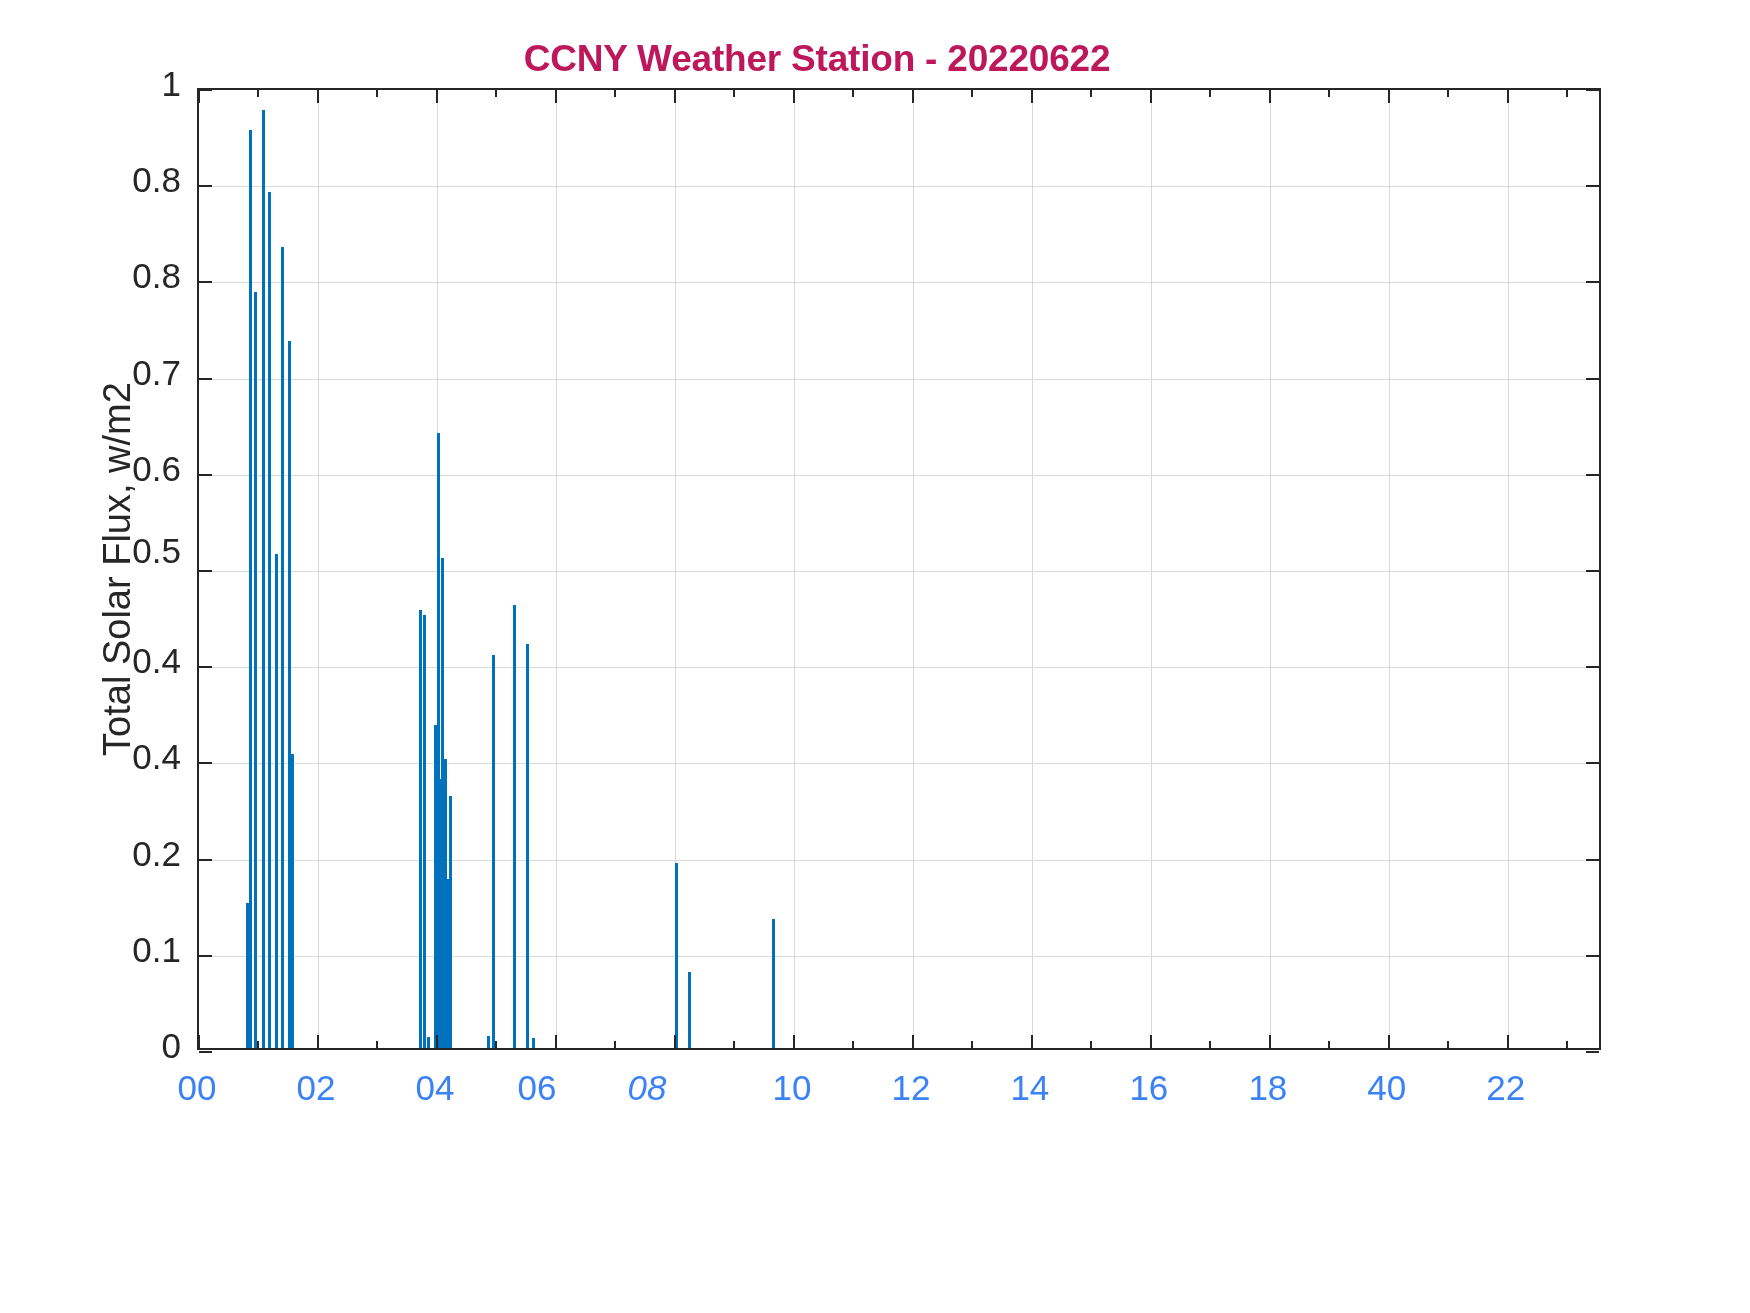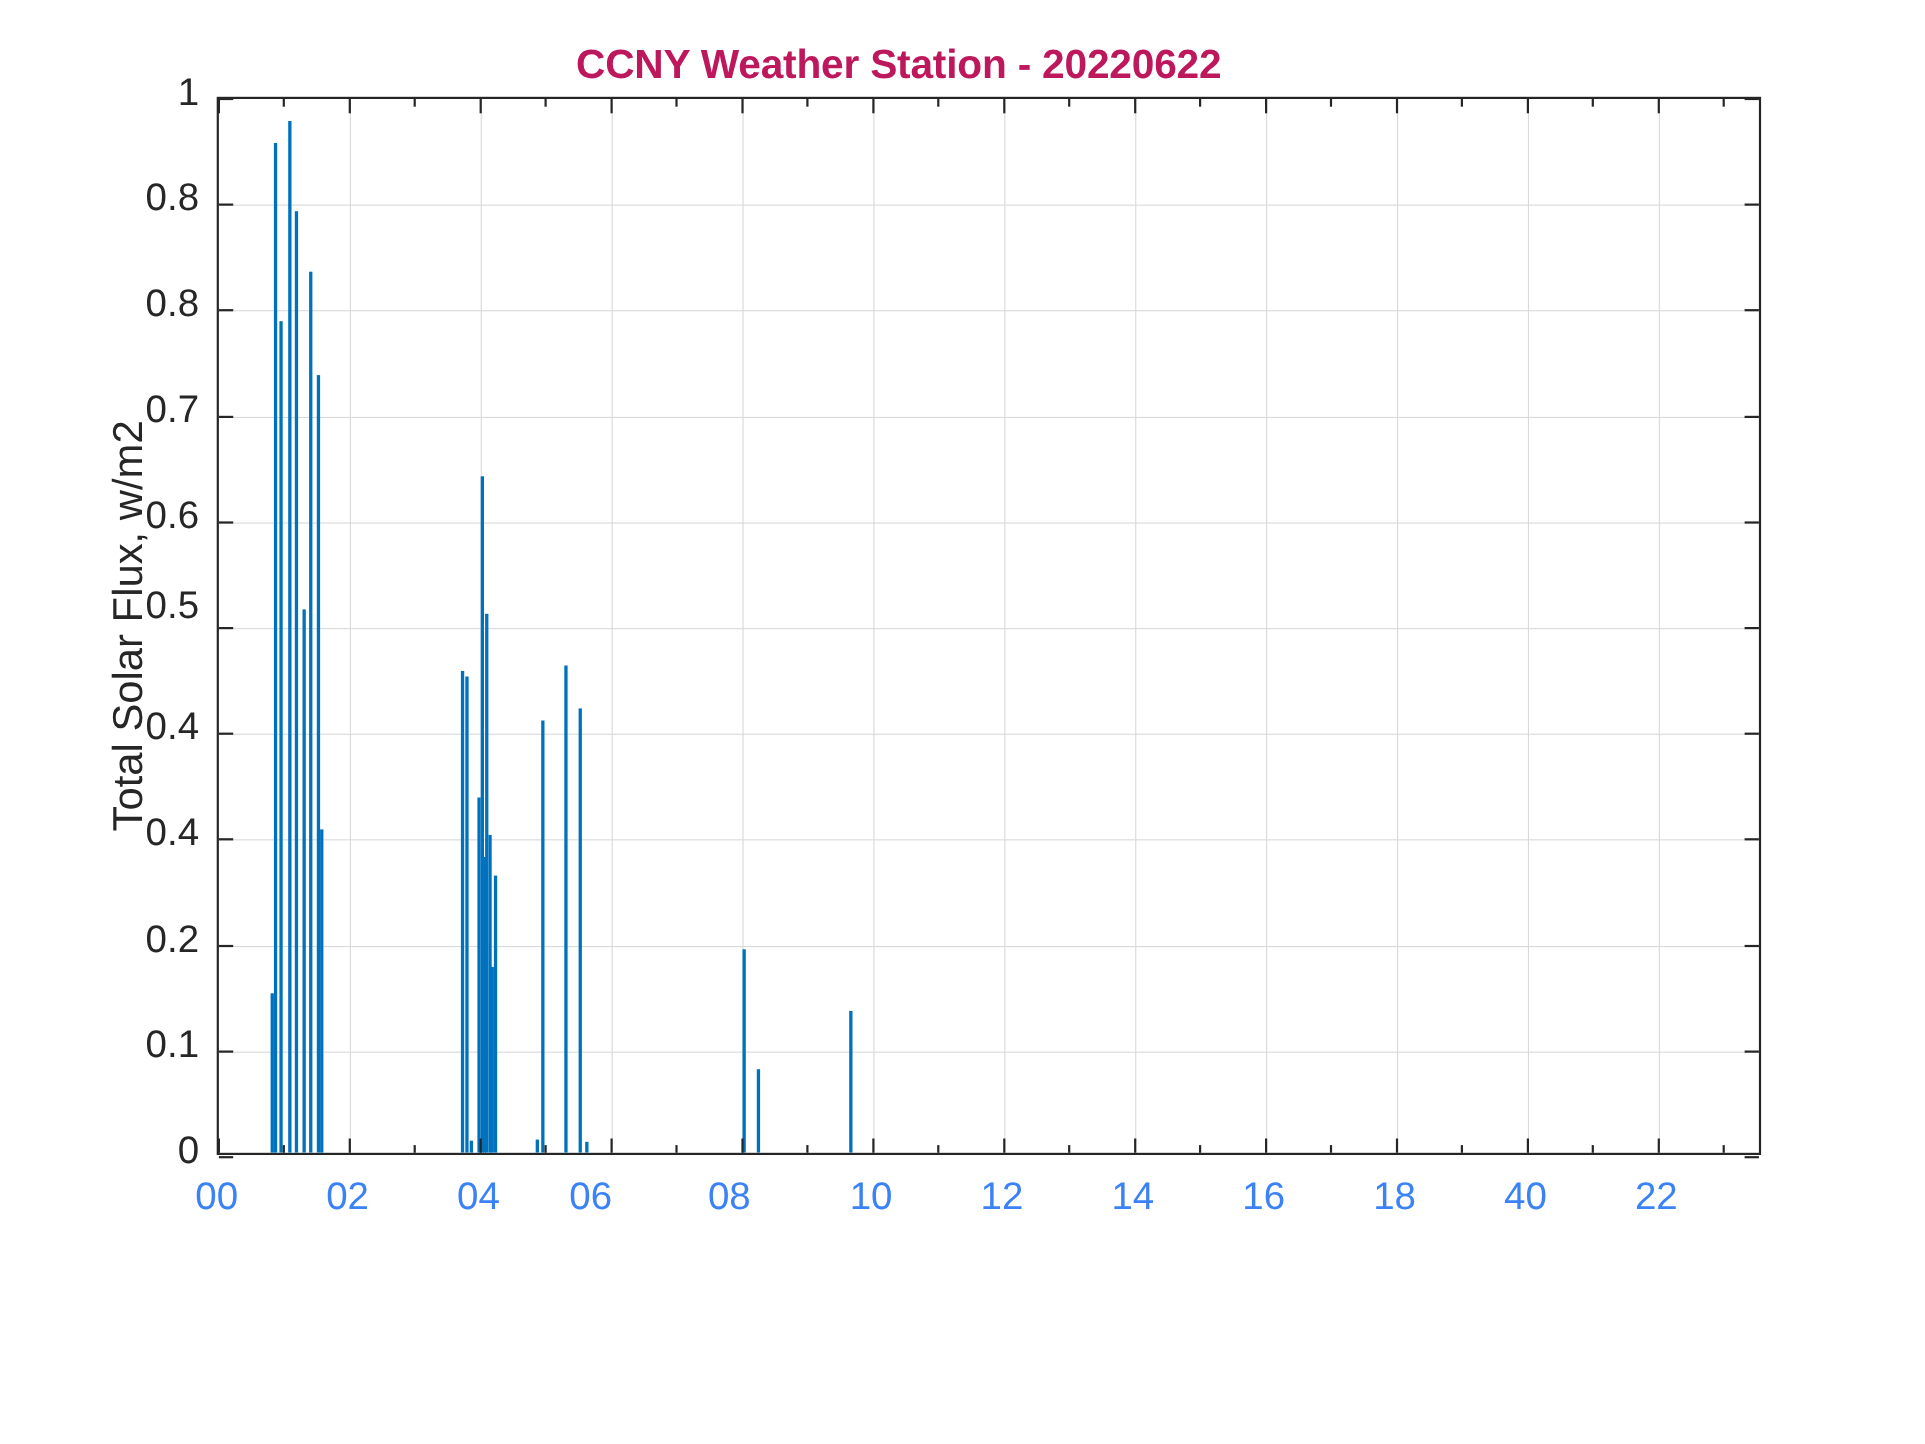--- a/index.html
+++ b/index.html
@@ -198,21 +198,21 @@
       <div class="ylabel-tick" style="right: 1569px; top: 352.6px; position: absolute;">0.7</div>
       <div class="ylabel-tick" style="right: 1569px; top: 256.4px; position: absolute;">0.8</div>
       <div class="ylabel-tick" style="right: 1569px; top: 160.2px; position: absolute;">0.8</div>
       <div class="ylabel-tick" style="right: 1569px; top: 64px; position: absolute;">1</div>
     </div>
   <div id="xtick-labels">
       <div class="xlabel-tick" style="left: 157px; width: 80px;">00</div>
       <div class="xlabel-tick" style="left: 275.983px; width: 80px;">02</div>
       <div class="xlabel-tick" style="left: 394.966px; width: 80px;">04</div>
       <div class="xlabel-tick" style="left: 497px; width: 80px;">06</div>
-      <div class="xlabel-tick" style="left: 623px; width: 80px;">08</div>
+      <div class="xlabel-tick" style="left: 607px; width: 80px; font-style: italic;">08</div>
       <div class="xlabel-tick" style="left: 751.915px; width: 80px;">10</div>
       <div class="xlabel-tick" style="left: 870.898px; width: 80px;">12</div>
       <div class="xlabel-tick" style="left: 989.881px; width: 80px;">14</div>
       <div class="xlabel-tick" style="left: 1108.86px; width: 80px;">16</div>
       <div class="xlabel-tick" style="left: 1227.85px; width: 80px;">18</div>
       <div class="xlabel-tick" style="left: 1346.83px; width: 80px;">40</div>
       <div class="xlabel-tick" style="left: 1465.81px; width: 80px;">22</div>
     </div>
 
   <div id="axes">

